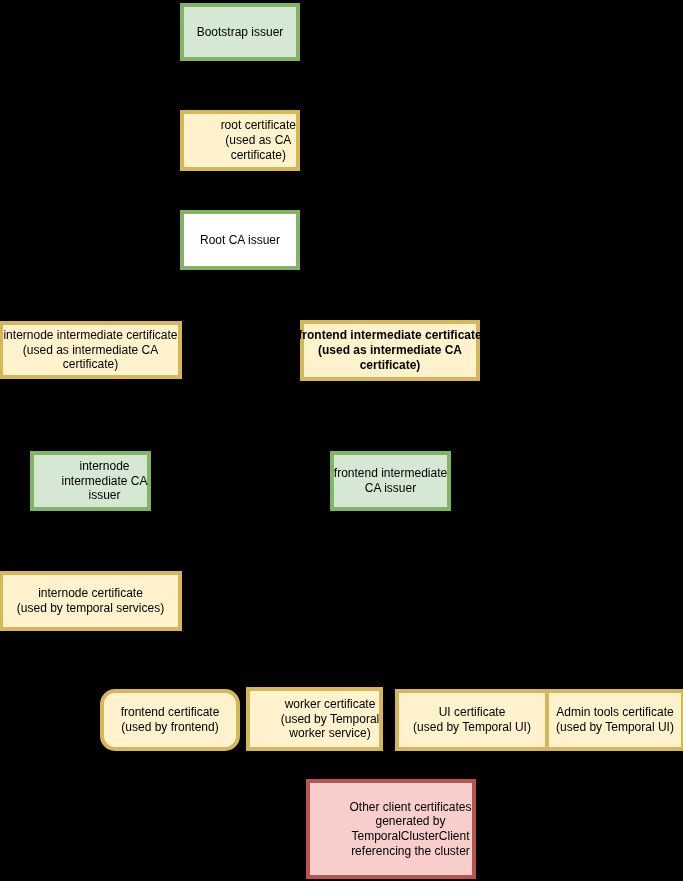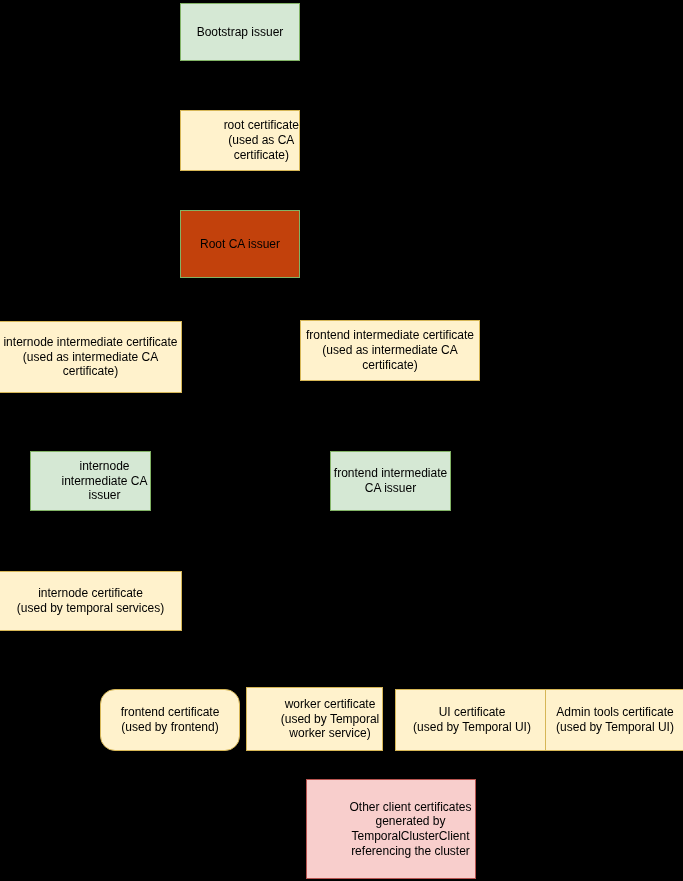--- a/index.html
+++ b/index.html
@@ -11,21 +11,21 @@
     position: relative;
     width: 683px;
     height: 881px;
     overflow: hidden;
     background: #000000;
     font-family: "Liberation Sans", sans-serif;
   }
   .node {
     position: absolute;
     box-sizing: border-box;
-    border: 1px solid #ef4444;
+    border: 4px solid #ef4444;
     display: flex;
     align-items: center;
     justify-content: center;
     overflow: visible;
   }
   .node-label {
     white-space: pre;
     text-align: center;
     font-size: 12px;
     line-height: 1.23;
@@ -37,29 +37,29 @@
 
 <div class="stage" style="width: 683px; height: 881px; background: rgb(0, 0, 0);">
     <div class="node" style="left: 180px; top: 3px; width: 120px; height: 58px; background: rgb(213, 232, 212); border-color: rgb(130, 179, 102);">
       <span class="node-label">Bootstrap issuer</span>
     </div>
     <div class="node" style="left: 180px; top: 110px; width: 120px; height: 61px; background: rgb(255, 242, 204); border-color: rgb(214, 182, 86); justify-content: flex-end;">
       <span class="node-label">root certificate
 (used as CA
 certificate)</span>
     </div>
-    <div class="node" style="left: 180px; top: 210px; width: 120px; height: 68px; background: #c2410c; border-color: rgb(130, 179, 102);">
+    <div class="node" style="left: 180px; top: 210px; width: 120px; height: 60px; background: #ffffff; border-color: rgb(130, 179, 102);">
       <span class="node-label">Root CA issuer</span>
     </div>
-    <div class="node" style="left: -1px; top: 321px; width: 183px; height: 72px; background: rgb(255, 242, 204); border-color: rgb(214, 182, 86);">
+    <div class="node" style="left: -1px; top: 321px; width: 183px; height: 58px; background: rgb(255, 242, 204); border-color: rgb(214, 182, 86);">
       <span class="node-label">internode intermediate certificate
 (used as intermediate CA
 certificate)</span>
     </div>
-    <div class="node" style="left: 300px; top: 320px; width: 180px; height: 61px; background: rgb(255, 242, 204); border-color: rgb(214, 182, 86);">
+    <div class="node" style="left: 300px; top: 320px; width: 180px; height: 61px; background: rgb(255, 242, 204); border-color: rgb(214, 182, 86); font-weight: bold;">
       <span class="node-label">frontend intermediate certificate
 (used as intermediate CA
 certificate)</span>
     </div>
     <div class="node" style="left: 30px; top: 451px; width: 121px; height: 60px; background: rgb(213, 232, 212); border-color: rgb(130, 179, 102); padding-left: 28px;">
       <span class="node-label">internode
 intermediate CA
 issuer</span>
     </div>
     <div class="node" style="left: 330px; top: 451px; width: 121px; height: 60px; background: rgb(213, 232, 212); border-color: rgb(130, 179, 102);">

